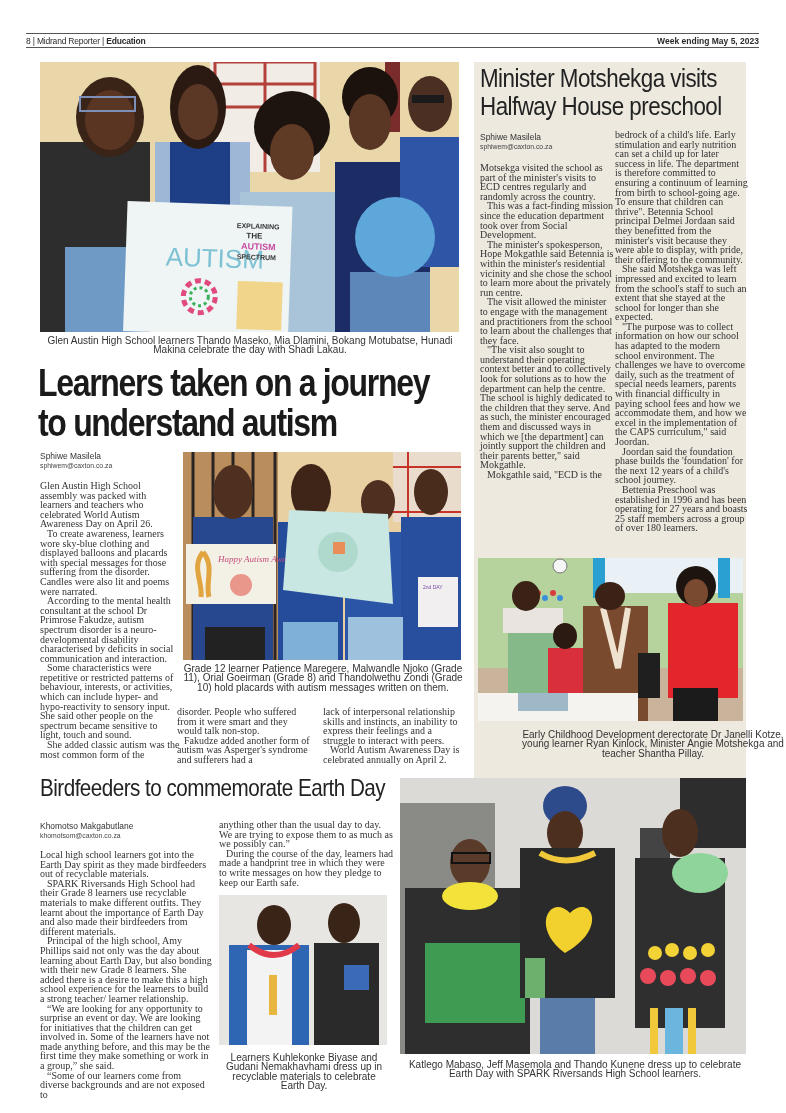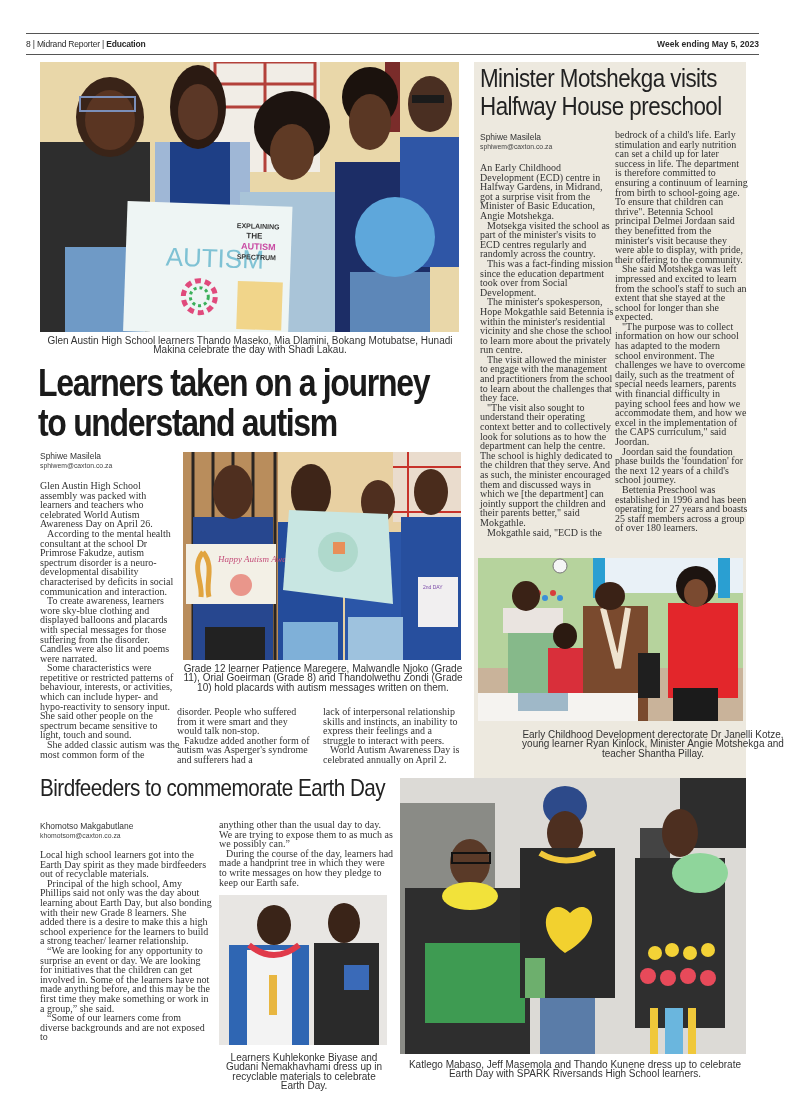--- a/index.html
+++ b/index.html
@@ -1,19 +1,19 @@
 <!DOCTYPE html>
 <html><head>
 <meta charset="utf-8">
 <style>
   * { box-sizing: border-box; margin: 0; padding: 0; }
   html, body { width: 786px; height: 1113px; background: #ffffff; overflow: hidden; }
   body { position: relative; font-family: "Liberation Serif", serif; color: #2a2a2a; }
 
-  .folio { position: absolute; left: 26px; top: 33px; width: 733px; height: 22px;
+  .folio { position: absolute; left: 26px; top: 33px; width: 733px; height: 15px;
            border-top: 1px solid #555; border-bottom: 1px solid #555;
            display: flex; justify-content: space-between; align-items: center;
            font-family: "Liberation Sans", sans-serif; font-size: 8.5px; transform-origin: left; }
   .folio .left span.bold, .folio .right { font-weight: bold; }
   .folio .left { letter-spacing: -0.2px; }
 
   .photo { position: absolute; overflow: hidden; }
   .photo svg { width: 100%; height: 100%; display: block; }
 
   .caption { position: absolute; font-family: "Liberation Sans", sans-serif; font-size: 10px;
@@ -103,22 +103,22 @@
   <div>to understand autism</div>
 </div>
 
 <div class="byline" style="left:40px; top:450px;">
   <span class="name">Sphiwe Masilela</span>
   <span class="email">sphiwem@caxton.co.za</span>
 </div>
 
 <div class="col" style="left:40px; top:481px; width:140px;">
   <p>Glen Austin High School assembly was packed with learners and teachers who celebrated World Autism Awareness Day on April 26.</p>
+  <p>To create awareness, learners wore sky-blue clothing and displayed balloons and placards with special messages for those suffering from the disorder. Candles were also lit and poems were narrated.</p>
   <p>According to the mental health consultant at the school Dr Primrose Fakudze, autism spectrum disorder is a neuro-developmental disability characterised by deficits in social communication and interaction.</p>
-  <p>To create awareness, learners wore sky-blue clothing and displayed balloons and placards with special messages for those suffering from the disorder. Candles were also lit and poems were narrated.</p>
   <p>Some characteristics were repetitive or restricted patterns of behaviour, interests, or activities, which can include hyper- and hypo-reactivity to sensory input. She said other people on the spectrum became sensitive to light, touch and sound.</p>
   <p>She added classic autism was the most common form of the</p>
 </div>
 
 <div class="photo" style="left:183px; top:452px; width:278px; height:208px;">
   <svg viewBox="0 0 278 208" preserveAspectRatio="none">
     <rect width="278" height="208" fill="#e8d0a2"></rect>
     <rect x="0" y="0" width="95" height="208" fill="#b98d5c"></rect>
     <g stroke="#2a2522" stroke-width="3">
         <line x1="10" y1="0" x2="10" y2="208"></line>
@@ -175,21 +175,20 @@
   <div>Minister Motshekga visits</div>
   <div>Halfway House preschool</div>
 </div>
 
 <div class="byline" style="left:480px; top:131px;">
   <span class="name">Sphiwe Masilela</span>
   <span class="email">sphiwem@caxton.co.za</span>
 </div>
 
 <div class="col" style="left:480px; top:163px; width:134px;">
-  <p>An Early Childhood Development (ECD) centre in Halfway Gardens, in Midrand, got a surprise visit from the Minister of Basic Education, Angie Motshekga.</p>
   <p>Motsekga visited the school as part of the minister's visits to ECD centres regularly and randomly across the country.</p>
   <p>This was a fact-finding mission since the education department took over from Social Development.</p>
   <p>The minister's spokesperson, Hope Mokgathle said Betennia is within the minister's residential vicinity and she chose the school to learn more about the privately run centre.</p>
   <p>The visit allowed the minister to engage with the management and practitioners from the school to learn about the challenges that they face.</p>
   <p>"The visit also sought to understand their operating context better and to collectively look for solutions as to how the department can help the centre. The school is highly dedicated to the children that they serve. And as such, the minister encouraged them and discussed ways in which we [the department] can jointly support the children and their parents better," said Mokgathle.</p>
   <p>Mokgathle said, "ECD is the</p>
 </div>
 
 <div class="col" style="left:615px; top:130px; width:133px;">
   <p>bedrock of a child's life. Early stimulation and early nutrition can set a child up for later success in life. The department is therefore committed to ensuring a continuum of learning from birth to school-going age. To ensure that children can thrive". Betennia School principal Delmei Jordaan said they benefitted from the minister's visit because they were able to display, with pride, their offering to the community.</p>
@@ -243,20 +242,21 @@
 
 <div class="headline-light" style="left:40px; top:774px; width:450px; font-size:24px; line-height:28px;">Birdfeeders to commemorate Earth Day</div>
 
 <div class="byline" style="left:40px; top:820px;">
   <span class="name">Khomotso Makgabutlane</span>
   <span class="email">khomotsom@caxton.co.za</span>
 </div>
 
 <div class="col" style="left:40px; top:850px; width:172px;">
   <p>Local high school learners got into the Earth Day spirit as they made birdfeeders out of recyclable materials.</p>
+  <p>SPARK Riversands High School had their Grade 8 learners use recyclable materials to make different outfits. They learnt about the importance of Earth Day and also made their birdfeeders from different materials.</p>
   <p>Principal of the high school, Amy Phillips said not only was the day about learning about Earth Day, but also bonding with their new Grade 8 learners. She added there is a desire to make this a high school experience for the learners to build a strong teacher/ learner relationship.</p>
   <p>“We are looking for any opportunity to surprise an event or day. We are looking for initiatives that the children can get involved in. Some of the learners have not made anything before, and this may be the first time they make something or work in a group,” she said.</p>
   <p>“Some of our learners come from diverse backgrounds and are not exposed to</p>
 </div>
 
 <div class="col" style="left:219px; top:820px; width:175px;">
   <p>anything other than the usual day to day. We are trying to expose them to as much as we possibly can.”</p>
   <p>During the course of the day, learners had made a handprint tree in which they were to write messages on how they pledge to keep our Earth safe.</p>
 </div>
 

